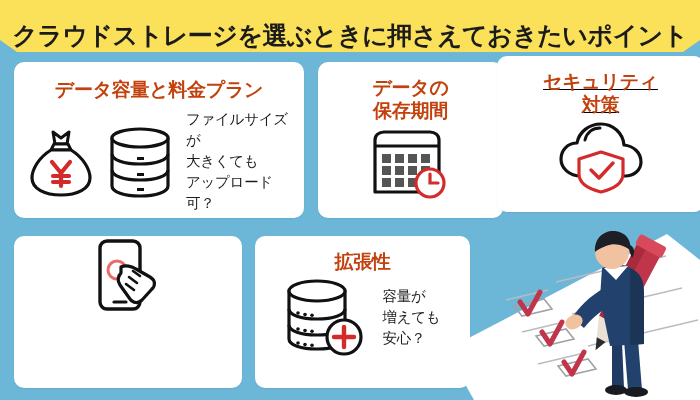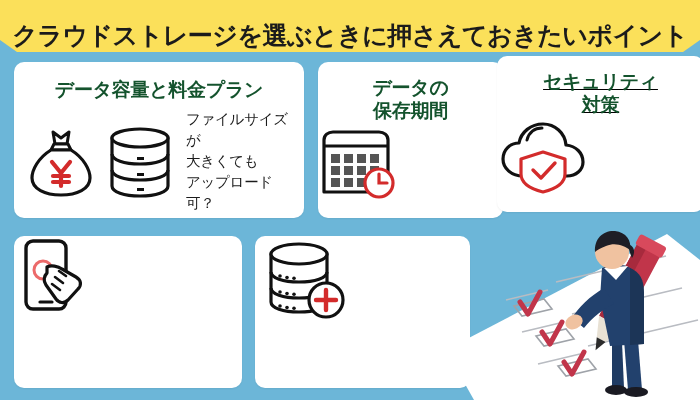--- a/index.html
+++ b/index.html
@@ -49,28 +49,29 @@
     position: absolute;
     background: #ffffff;
     border-radius: 10px;
     box-sizing: border-box;
     box-shadow: 0 1px 2px rgba(0,0,0,0.06);
   }
   .card-title {
     text-align: center;
     font-size: 19px;
     font-weight: bold;
-    color: #14532d;
+    color: #c2410c;
     line-height: 1.22;
     letter-spacing: -0.3px;
     white-space: pre-line;
   }
   .card-body {
     display: flex;
     align-items: center;
+    justify-content: center;
   }
   .card-note {
     font-size: 14.5px;
     color: #1b1b1b;
     line-height: 1.45;
     white-space: pre-line;
     letter-spacing: -0.3px;
   }
 
   
@@ -197,20 +198,21 @@
           <path d="M33 29 C37 27 44 28 48 31 L62 39 C67 42 68 47 64 51 L54 62 C50 66 45 65 42 61 L32 47 C29 43 30 38 33 35 Z" fill="#fff" stroke="#111" stroke-width="3.2" stroke-linejoin="round"></path>
           <path d="M45 33 L52 38" stroke="#111" stroke-width="2.6" stroke-linecap="round"></path>
           <path d="M41 39 L49 45" stroke="#111" stroke-width="2.6" stroke-linecap="round"></path>
           <path d="M38 46 L46 52" stroke="#111" stroke-width="2.6" stroke-linecap="round"></path>
         </svg>
       </span>
     </div>
   </div>
 
   <div class="card" id="card-scalability">
+    <div class="card-title">拡張性</div>
     <div class="card-body">
       <span>
         <svg class="icon-svg" width="84" height="80" viewBox="0 0 84 80" aria-hidden="true">
           <path d="M4 14 L4 62 C4 68 16 72 32 72 C48 72 60 68 60 62 L60 14 Z" fill="#fff" stroke="#111" stroke-width="3.2" stroke-linejoin="round"></path>
           <ellipse cx="32" cy="14" rx="28" ry="10" fill="#fff" stroke="#111" stroke-width="3.2"></ellipse>
           <path d="M4 32 C4 38 16 42 32 42 C48 42 60 38 60 32" fill="none" stroke="#111" stroke-width="3.2"></path>
           <path d="M4 48 C4 54 16 58 32 58 C48 58 60 54 60 48" fill="none" stroke="#111" stroke-width="3.2"></path>
           <g fill="#111">
             <circle cx="13" cy="36" r="1.8"></circle>
               <circle cx="20" cy="37.5" r="1.8"></circle>
@@ -219,20 +221,23 @@
               <circle cx="20" cy="53.5" r="1.8"></circle>
               <circle cx="27" cy="54.3" r="1.8"></circle>
             <circle cx="13" cy="66" r="1.8"></circle>
               <circle cx="20" cy="67.5" r="1.8"></circle>
               <circle cx="27" cy="68.3" r="1.8"></circle>
           </g>
           <circle cx="59" cy="60" r="17" fill="#fff" stroke="#111" stroke-width="3.2"></circle>
           <path d="M59 50 L59 70 M49 60 L69 60" stroke="#d32b2b" stroke-width="4.4" stroke-linecap="round"></path>
         </svg>
       </span>
+      <span class="card-note">容量が
+増えても
+安心？</span>
     </div>
   </div>
 
   <div id="illustration">
     <svg class="icon-svg" width="248" height="178" viewBox="0 0 248 178" aria-hidden="true">
 
       <polygon points="215,12 248,38 248,178 22,178 -6,128" fill="#ffffff"></polygon>
 
       <g stroke="#b9bcc2" stroke-width="1.6" fill="none">
         <path d="M104,60 L214,34"></path>

